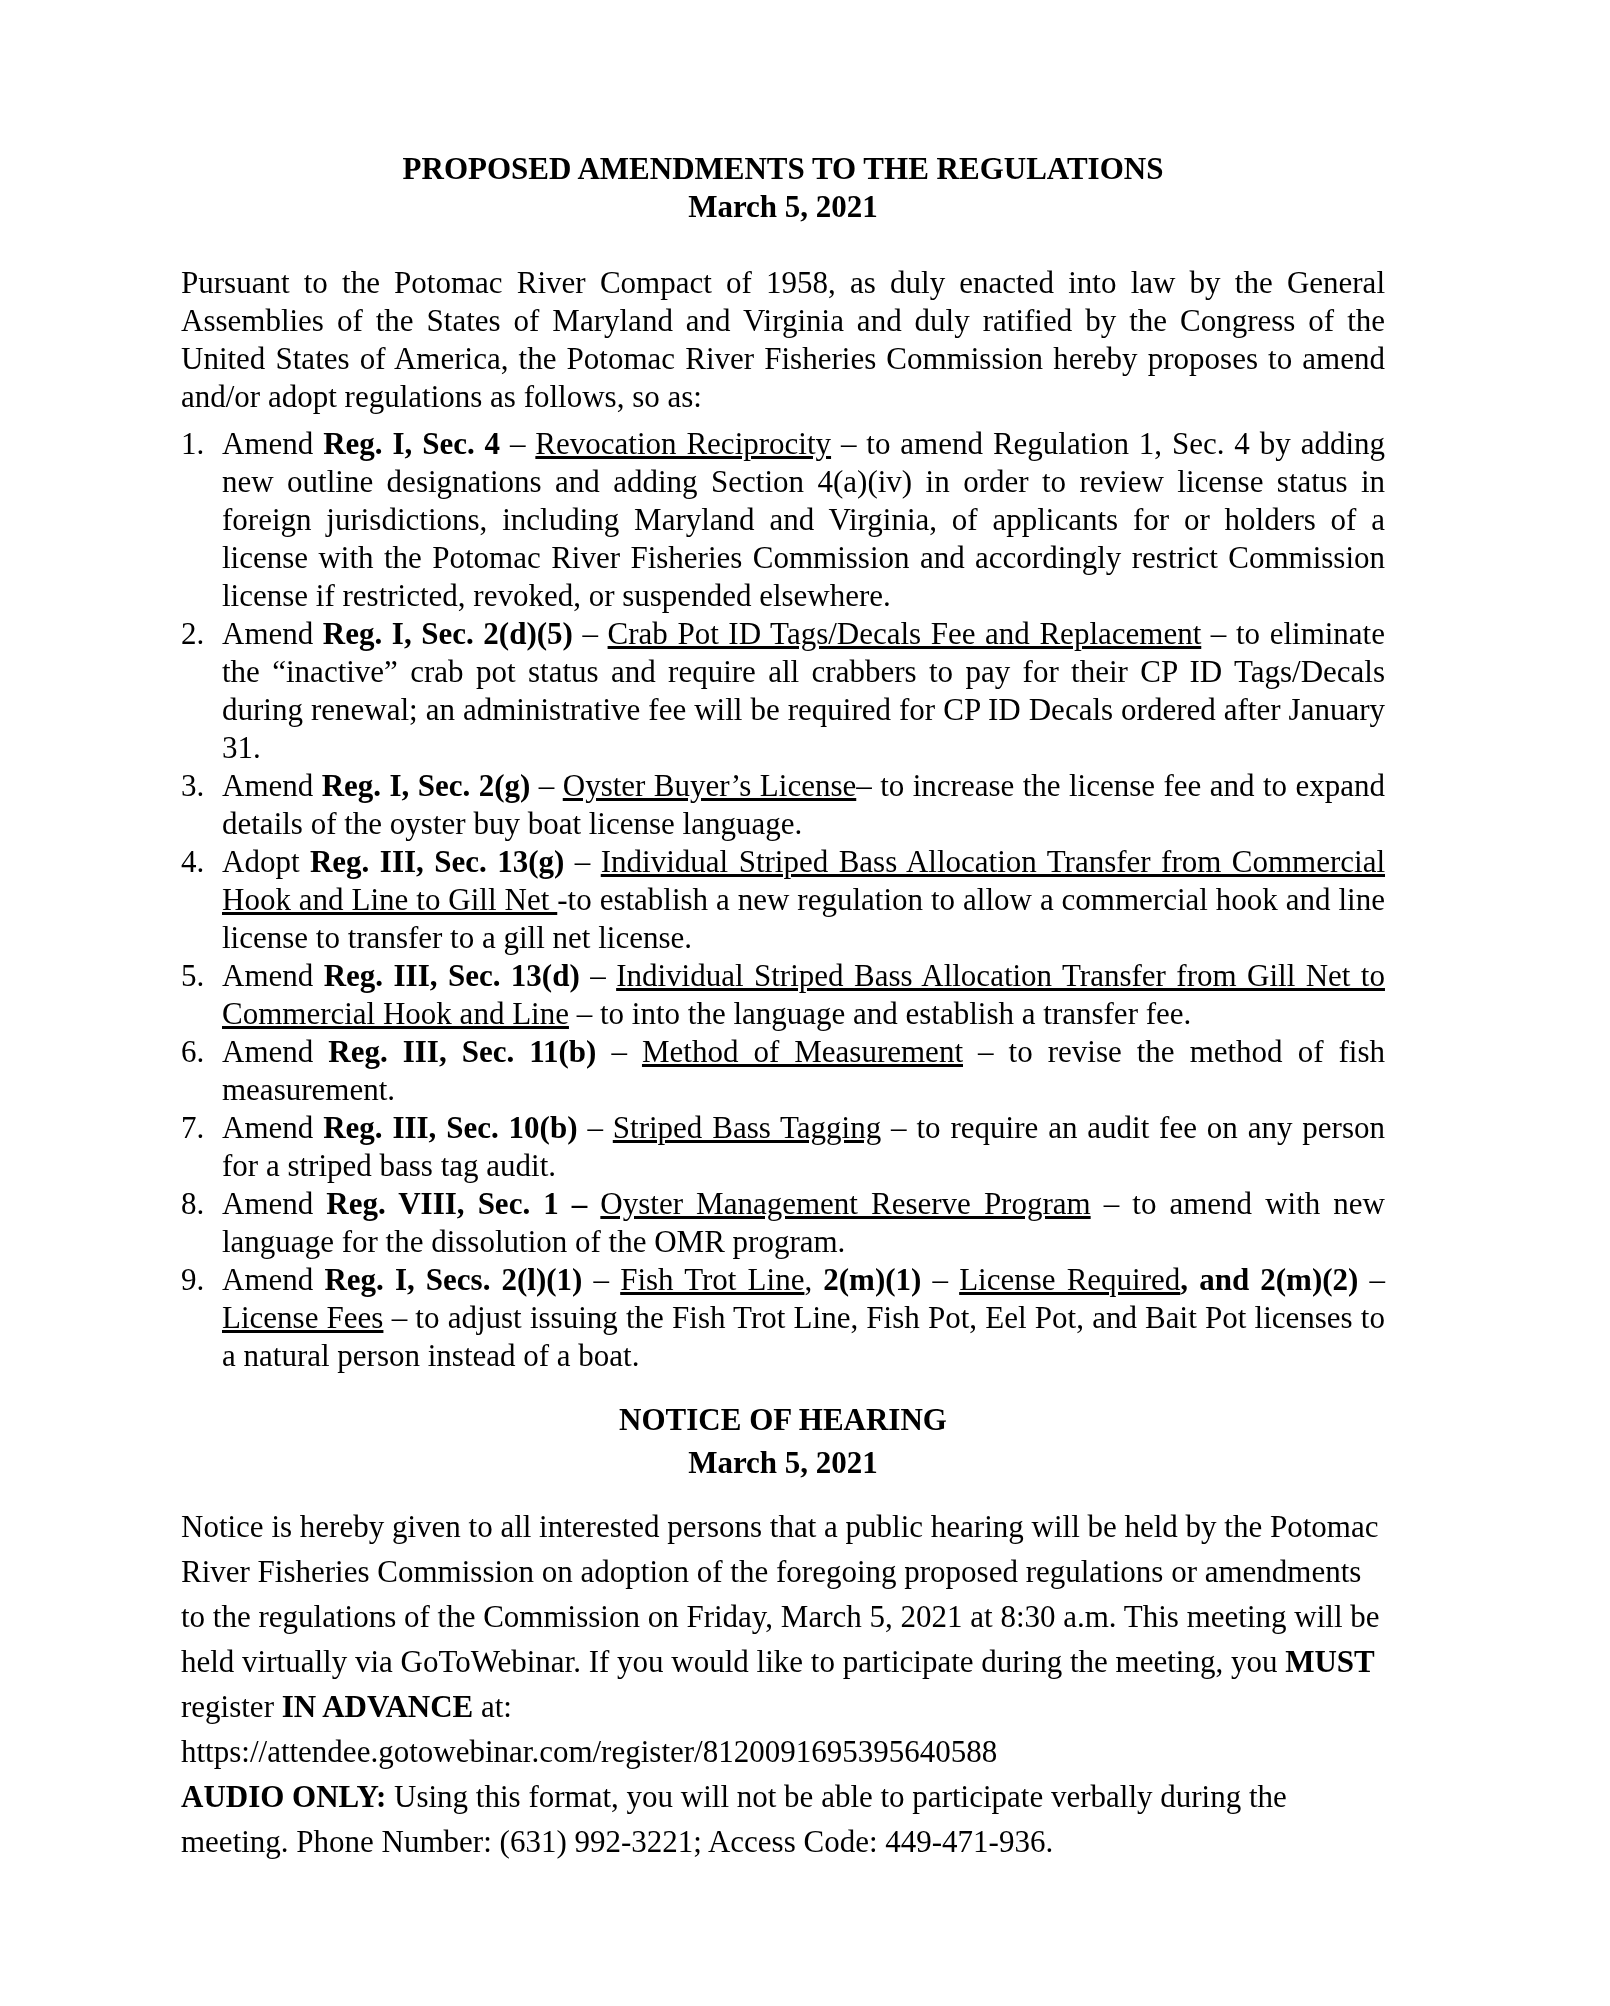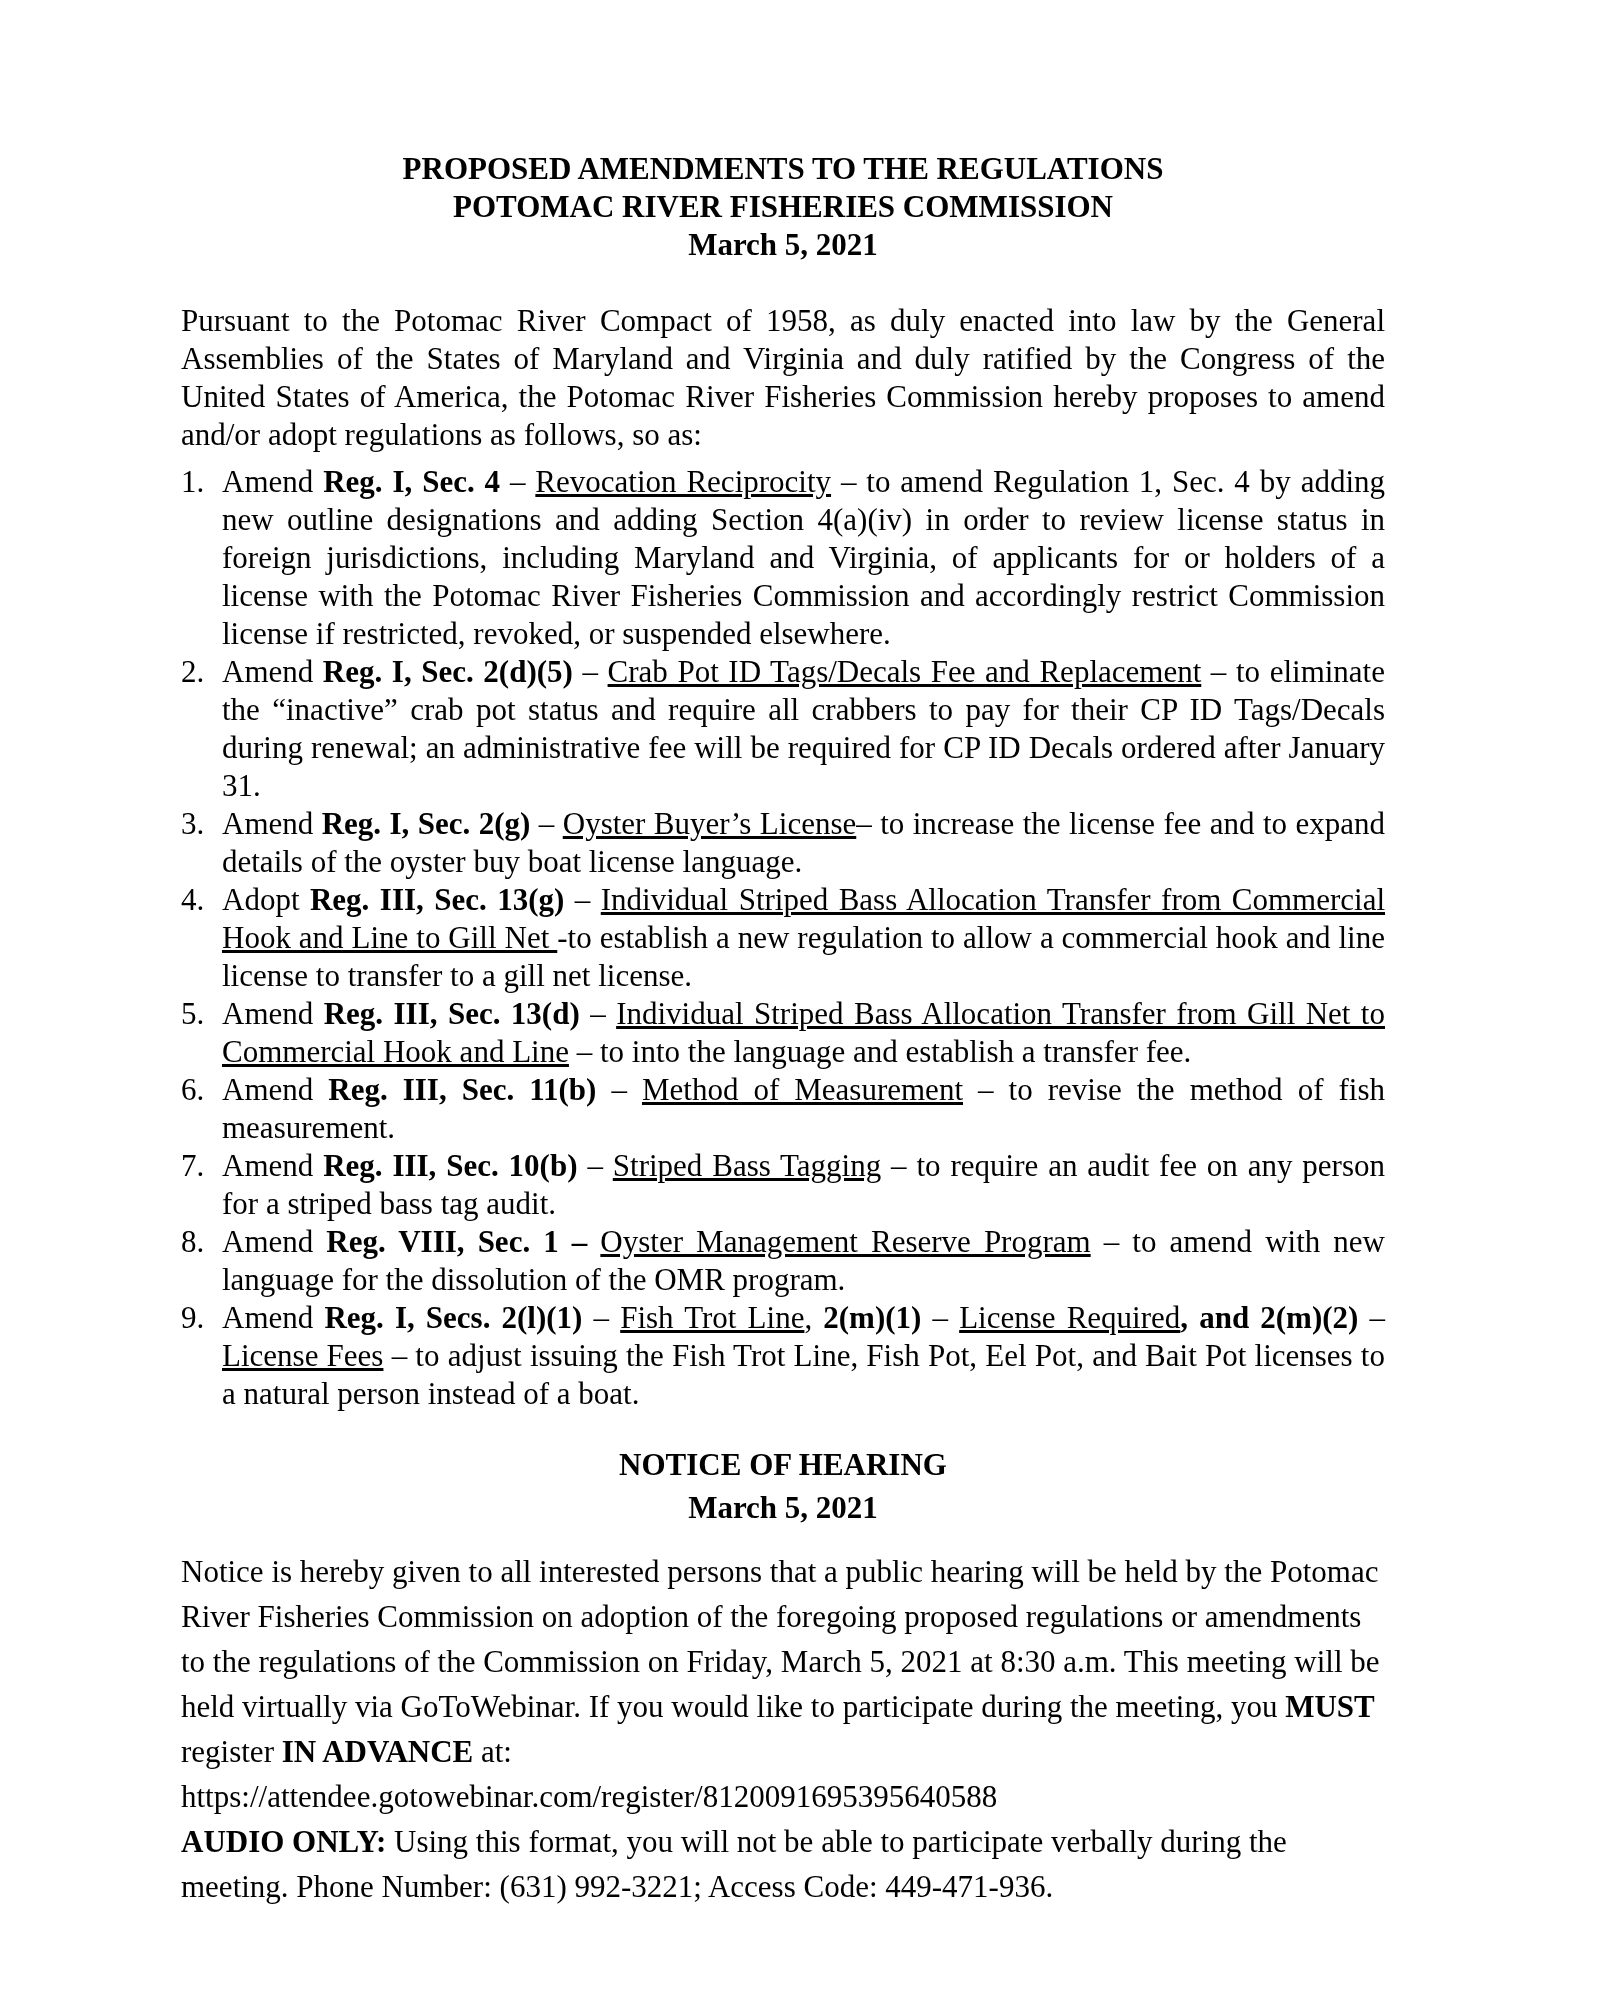--- a/index.html
+++ b/index.html
@@ -44,21 +44,21 @@
   }
   .amendment .num {
     flex: 0 0 41px;
     width: 41px;
   }
   .amendment .body {
     flex: 1 1 auto;
     text-align: justify;
   }
   .notice-heading {
-    margin-top: 30px;
+    margin-top: 23px;
     text-align: center;
     font-weight: bold;
     line-height: 43px;
   }
   .notice-para {
     margin: 20px 0 0 0;
     line-height: 45px;
     text-align: left;
   }
   .url-line {
@@ -72,21 +72,20 @@
   .b { font-weight: bold; }
   .u { text-decoration: underline; }
 </style>
 </head>
 <body>
 
 <div class="page">
 
   <div class="title-block">
     <div>PROPOSED AMENDMENTS TO THE REGULATIONS</div>
-    <div>POTOMAC RIVER FISHERIES COMMISSION</div>
     <div>March 5, 2021</div>
   </div>
 
   <p class="intro">Pursuant to the Potomac River Compact of 1958, as duly enacted into law by the General Assemblies of the States of Maryland and Virginia and duly ratified by the Congress of the United States of America, the Potomac River Fisheries Commission hereby proposes to amend and/or adopt regulations as follows, so as:</p>
 
   <ol class="amendments">
 
       <li class="amendment">
         <span class="num">1.</span>
         <div class="body"><span>Amend </span><span class="b">Reg. I, Sec. 4</span><span> – </span><span class="u">Revocation Reciprocity</span><span> – to amend Regulation 1, Sec. 4 by adding new outline designations and adding Section 4(a)(iv) in order to review license status in foreign jurisdictions, including Maryland and Virginia, of applicants for or holders of a license with the Potomac River Fisheries Commission and accordingly restrict Commission license if restricted, revoked, or suspended elsewhere.</span></div>

